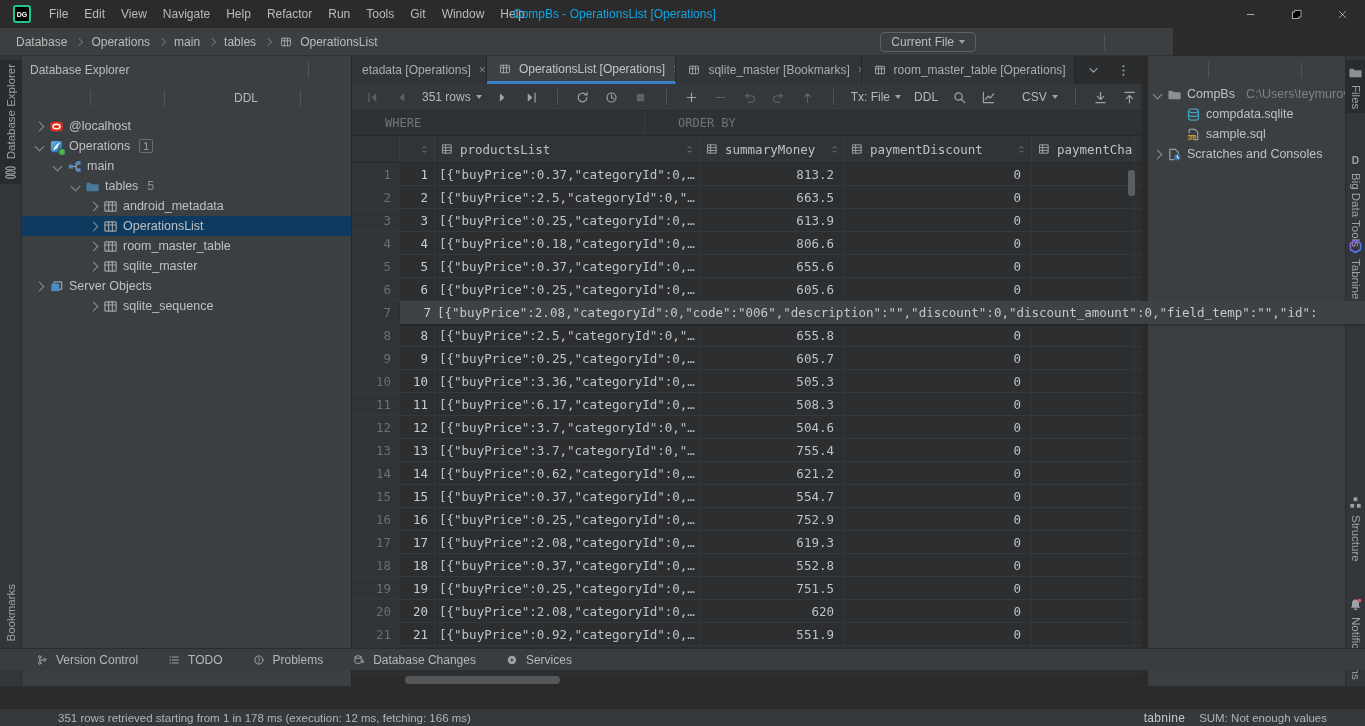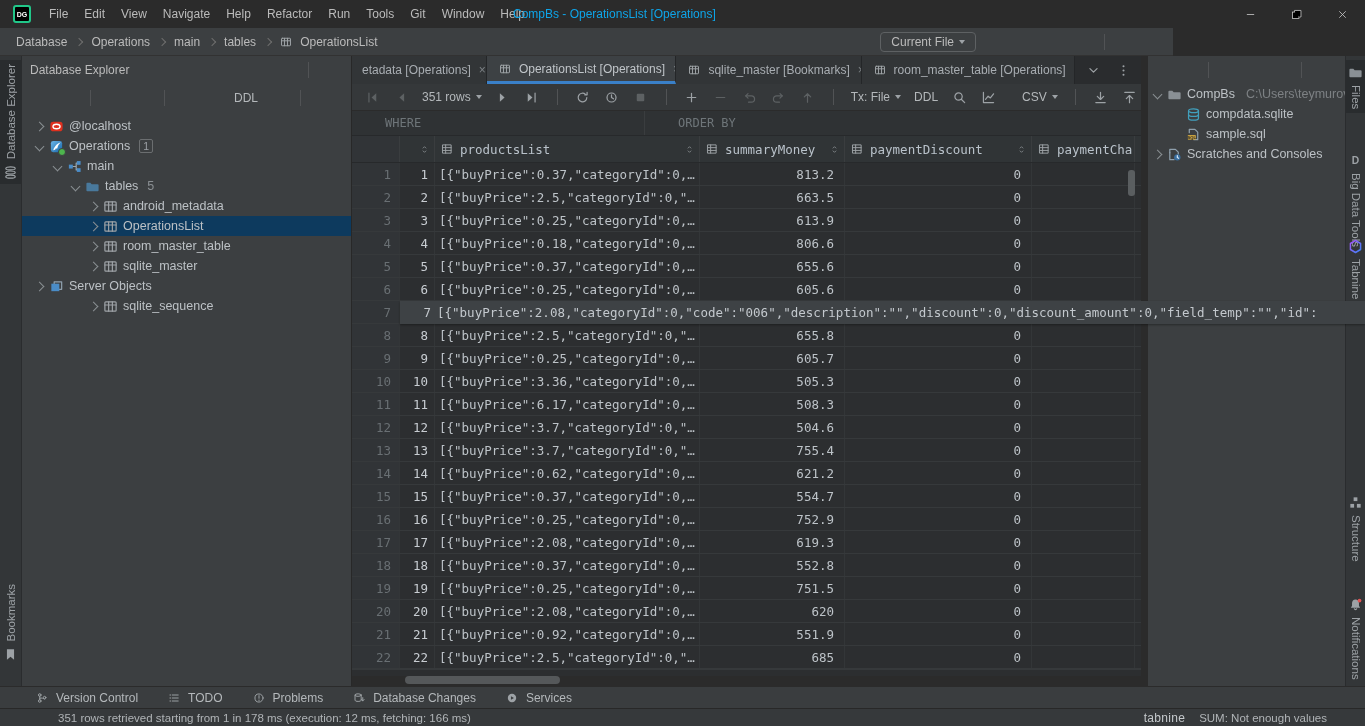--- a/index.html
+++ b/index.html
@@ -91,21 +91,21 @@
 
   #splitter{position:absolute;left:1141px;top:0;width:7px;height:630px;background:#2b2b2b;}
 
   
   #files-panel{position:absolute;left:1148px;top:0;width:197px;height:630px;background:#3c3f41;}
   #files-head{height:28px;display:flex;align-items:center;gap:9px;padding:0 6px;}
   #files-tree .tree-row{font-size:12.5px;}
   .fpath{color:#7d8184;margin-left:6px;overflow:hidden;}
 
   
-  #bottom-bar{position:absolute;left:0;top:686px;width:1365px;height:22px;background:#3a3d3f;border-top:1px solid #2b2b2b;display:flex;align-items:center;gap:28px;padding-left:34px;box-sizing:border-box;}
+  #bottom-bar{position:absolute;left:0;top:648px;width:1365px;height:22px;background:#3a3d3f;border-top:1px solid #2b2b2b;display:flex;align-items:center;gap:28px;padding-left:34px;box-sizing:border-box;}
   .bb-item{display:flex;align-items:center;gap:6px;color:#b4b8bb;}
   #status-bar{position:absolute;left:0;top:708px;width:1365px;height:18px;background:#36393b;border-top:1px solid #282828;display:flex;align-items:center;font-size:11.5px;color:#b0b4b7;box-sizing:border-box;}
   #status-msg{margin-left:34px;}
   #status-right{position:absolute;right:8px;display:flex;align-items:center;gap:14px;}
   #tabnine-word{color:#c5c9cc;font-size:12px;letter-spacing:.3px;}
 </style>
 </head>
 <body>
 
 <div id="titlebar">

